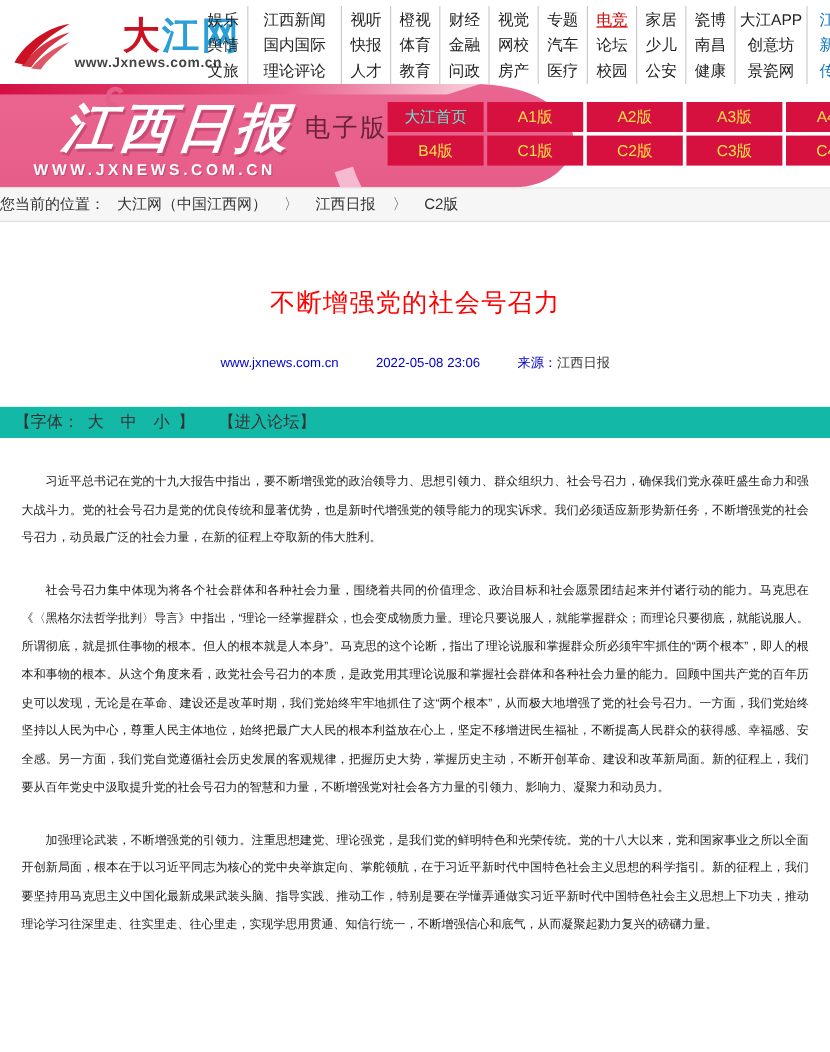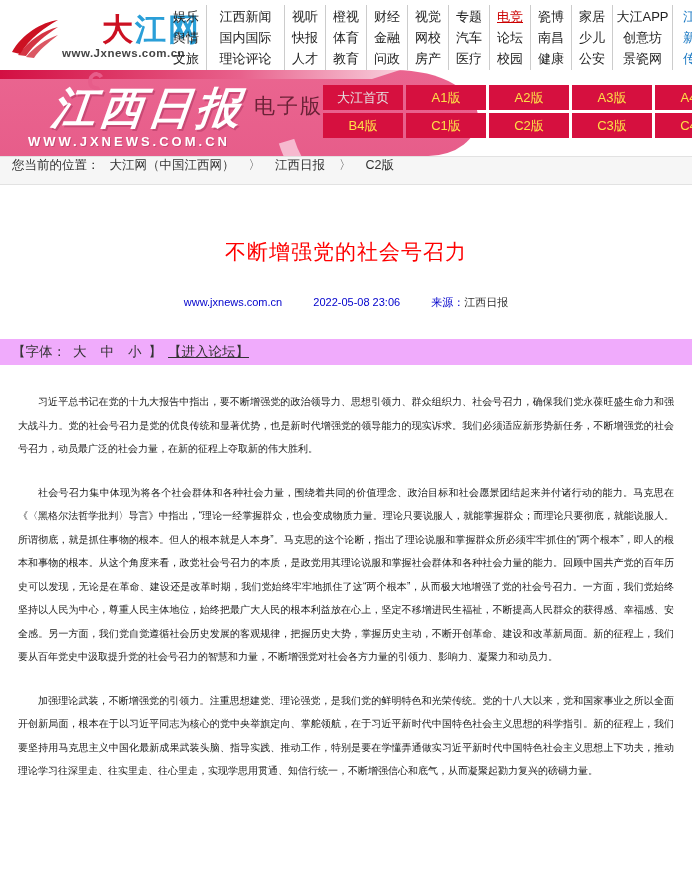--- a/index.html
+++ b/index.html
@@ -45,39 +45,39 @@
   .paper-name { font-family:"DejaVu Serif","Liberation Serif",serif; font-style:italic; font-weight:bold;
           font-size:44px; line-height:48px; color:#fff; letter-spacing:4px;
           text-shadow:2px 2px 0 #c94a75; transform:skewX(-6deg); white-space:nowrap; }
   .edition { font-size:21px; font-weight:normal; color:#6b2237; margin:8px 0 0 10px; letter-spacing:2px; }
   .banner-site { position:absolute; left:28px; top:64px; font-size:13px; font-weight:bold; color:#fff;
           letter-spacing:3px; text-shadow:1px 1px 0 #c94a75; }
   .pages { position:absolute; left:323px; top:15px; display:grid;
           grid-template-columns:repeat(5,80px); grid-auto-rows:25px; gap:3px; }
   .page-cell { background:#d6103f; color:#fde047; font-size:13px; display:flex; align-items:center;
           justify-content:center; cursor:pointer; white-space:nowrap; }
-  .page-cell.active { color:#e5e5e5; }
+  .page-cell.active { color:#5eead4; }
 
   
   .crumbbar { height:29px; background:#f6f6f6; border-top:1px solid #e2e2e2; border-bottom:1px solid #e2e2e2;
-          display:flex; padding-left:12px; font-size:12.5px; color:#333; }
+          display:flex; align-items:center; padding-left:0; font-size:12.5px; color:#333; }
   .crumbbar .sep { margin:0 14px; color:#555; }
   .crumb-link { cursor:pointer;font-family:Liberation Serif, serif; }
   .crumb-label { margin-right:10px; }
 
   
   .title { margin-top:53px; text-align:center; font-size:21px; font-weight:normal; color:#fe0000;
           letter-spacing:1px; }
   .meta { margin-top:29px; text-align:center; font-size:11px; color:#0000cc; }
   .meta .seg { margin:0 14px; }
   .meta .src-name { color:#333; }
-  .fontbar { margin-top:29px; height:26px; background:#f0abfc; display:flex; align-items:center;
+  .fontbar { margin-top:29px; height:26px; background:#14b8a6; display:flex; align-items:center;
           padding-left:12px; font-size:13.5px; color:#333; }
   .fontbar .sz { margin:0 7px; cursor:pointer; }
-  .fontbar .forum { margin-left:6px; cursor:pointer;text-decoration:underline; }
+  .fontbar .forum { margin-left:20px; cursor:pointer; }
   .article { padding:25px 18px 0 18px; }
   .article p { font-size:10px; line-height:23.5px; color:#1a1a1a; text-align:justify;
           text-indent:2em; margin-bottom:20px; }
 </style>
 </head>
 <body>
 
 <div class="page">
 
   <div class="header">
@@ -130,28 +130,28 @@
         <span>专题</span>
         <span>汽车</span>
         <span>医疗</span>
       </div>
       <div class="nav-col w2">
         <span class="nav-hot">电竞</span>
         <span>论坛</span>
         <span>校园</span>
       </div>
       <div class="nav-col w2">
+        <span>家居</span>
+        <span>少儿</span>
+        <span>公安</span>
+      </div>
+      <div class="nav-col w2">
         <span>瓷博</span>
         <span>南昌</span>
         <span>健康</span>
-      </div>
-      <div class="nav-col w2">
-        <span>家居</span>
-        <span>少儿</span>
-        <span>公安</span>
       </div>
       <div class="nav-col w3">
         <span>大江APP</span>
         <span>创意坊</span>
         <span>景瓷网</span>
       </div>
       <div class="nav-col w4">
         <span class="nav-blue">江</span>
         <span class="nav-blue">新</span>
         <span class="nav-blue">传</span>

